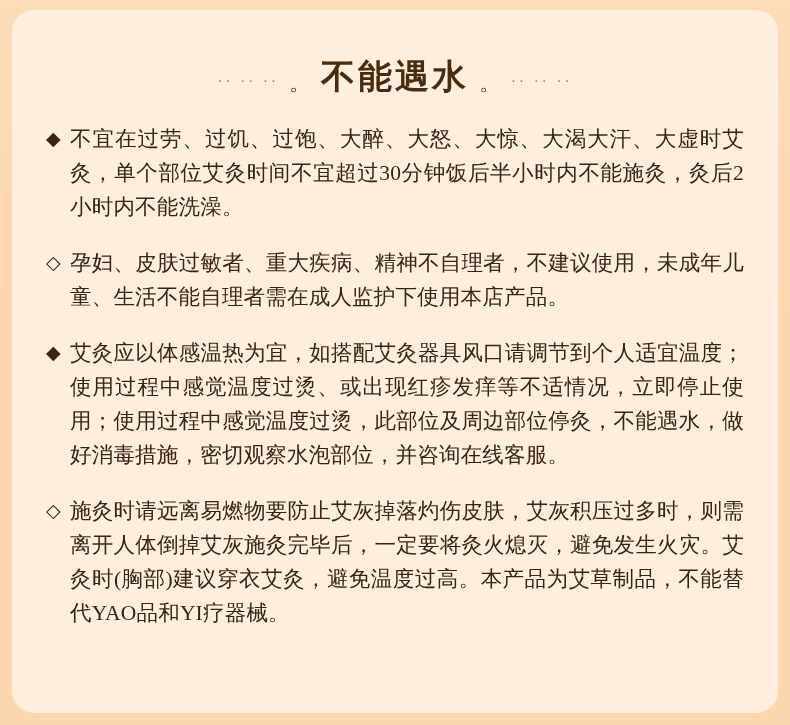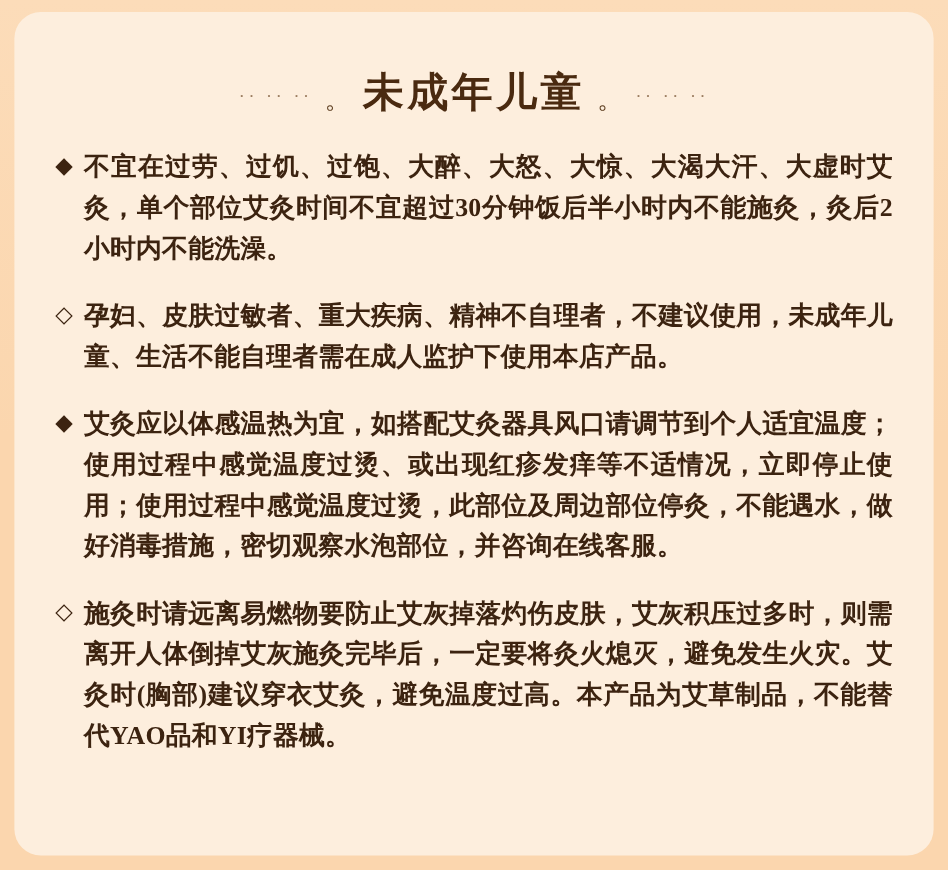--- a/index.html
+++ b/index.html
@@ -77,34 +77,33 @@
     text-align: left;
   }
   .ptext {
     flex: 1 1 auto;
     font-size: 21.5px;
     color: #3c2310;
     line-height: 34px;
     letter-spacing: 0.2px;
     text-align: justify;
     text-justify: inter-ideograph;
-    font-weight: bold;
   }
   .p-last { margin-bottom: 0; }
 </style>
 </head>
 <body>
 
 <div class="page">
   <div class="card">
 
     <div class="title-row">
       <span class="dots">·· ·· ··</span>
       <span class="title-mark">。</span>
-      <span class="title-text">未成年儿童</span>
+      <span class="title-text">不能遇水</span>
       <span class="title-mark">。</span>
       <span class="dots">·· ·· ··</span>
     </div>
 
     <div class="para">
       <span class="bullet">◆</span>
       <span class="ptext">不宜在过劳、过饥、过饱、大醉、大怒、大惊、大渴大汗、大虚时艾灸，单个部位艾灸时间不宜超过30分钟饭后半小时内不能施灸，灸后2小时内不能洗澡。</span>
     </div>
 
     <div class="para">

